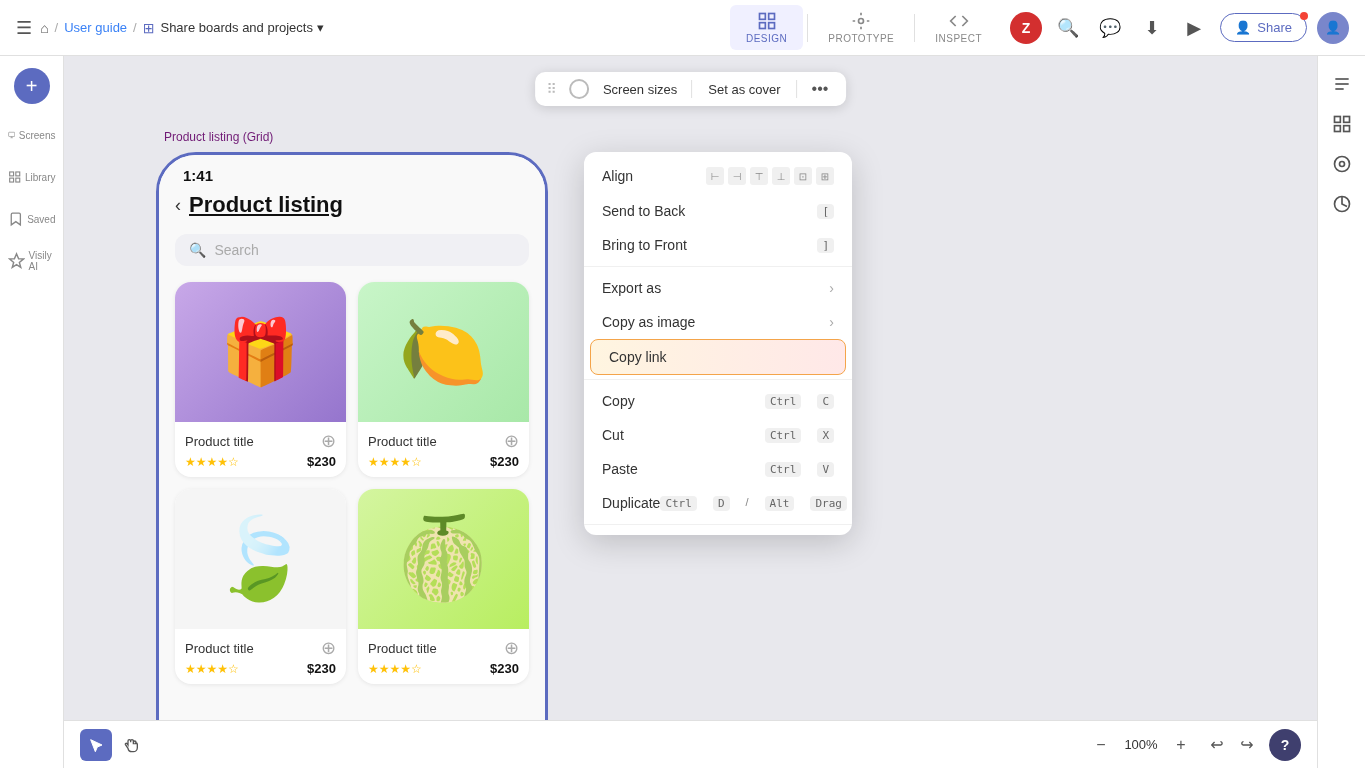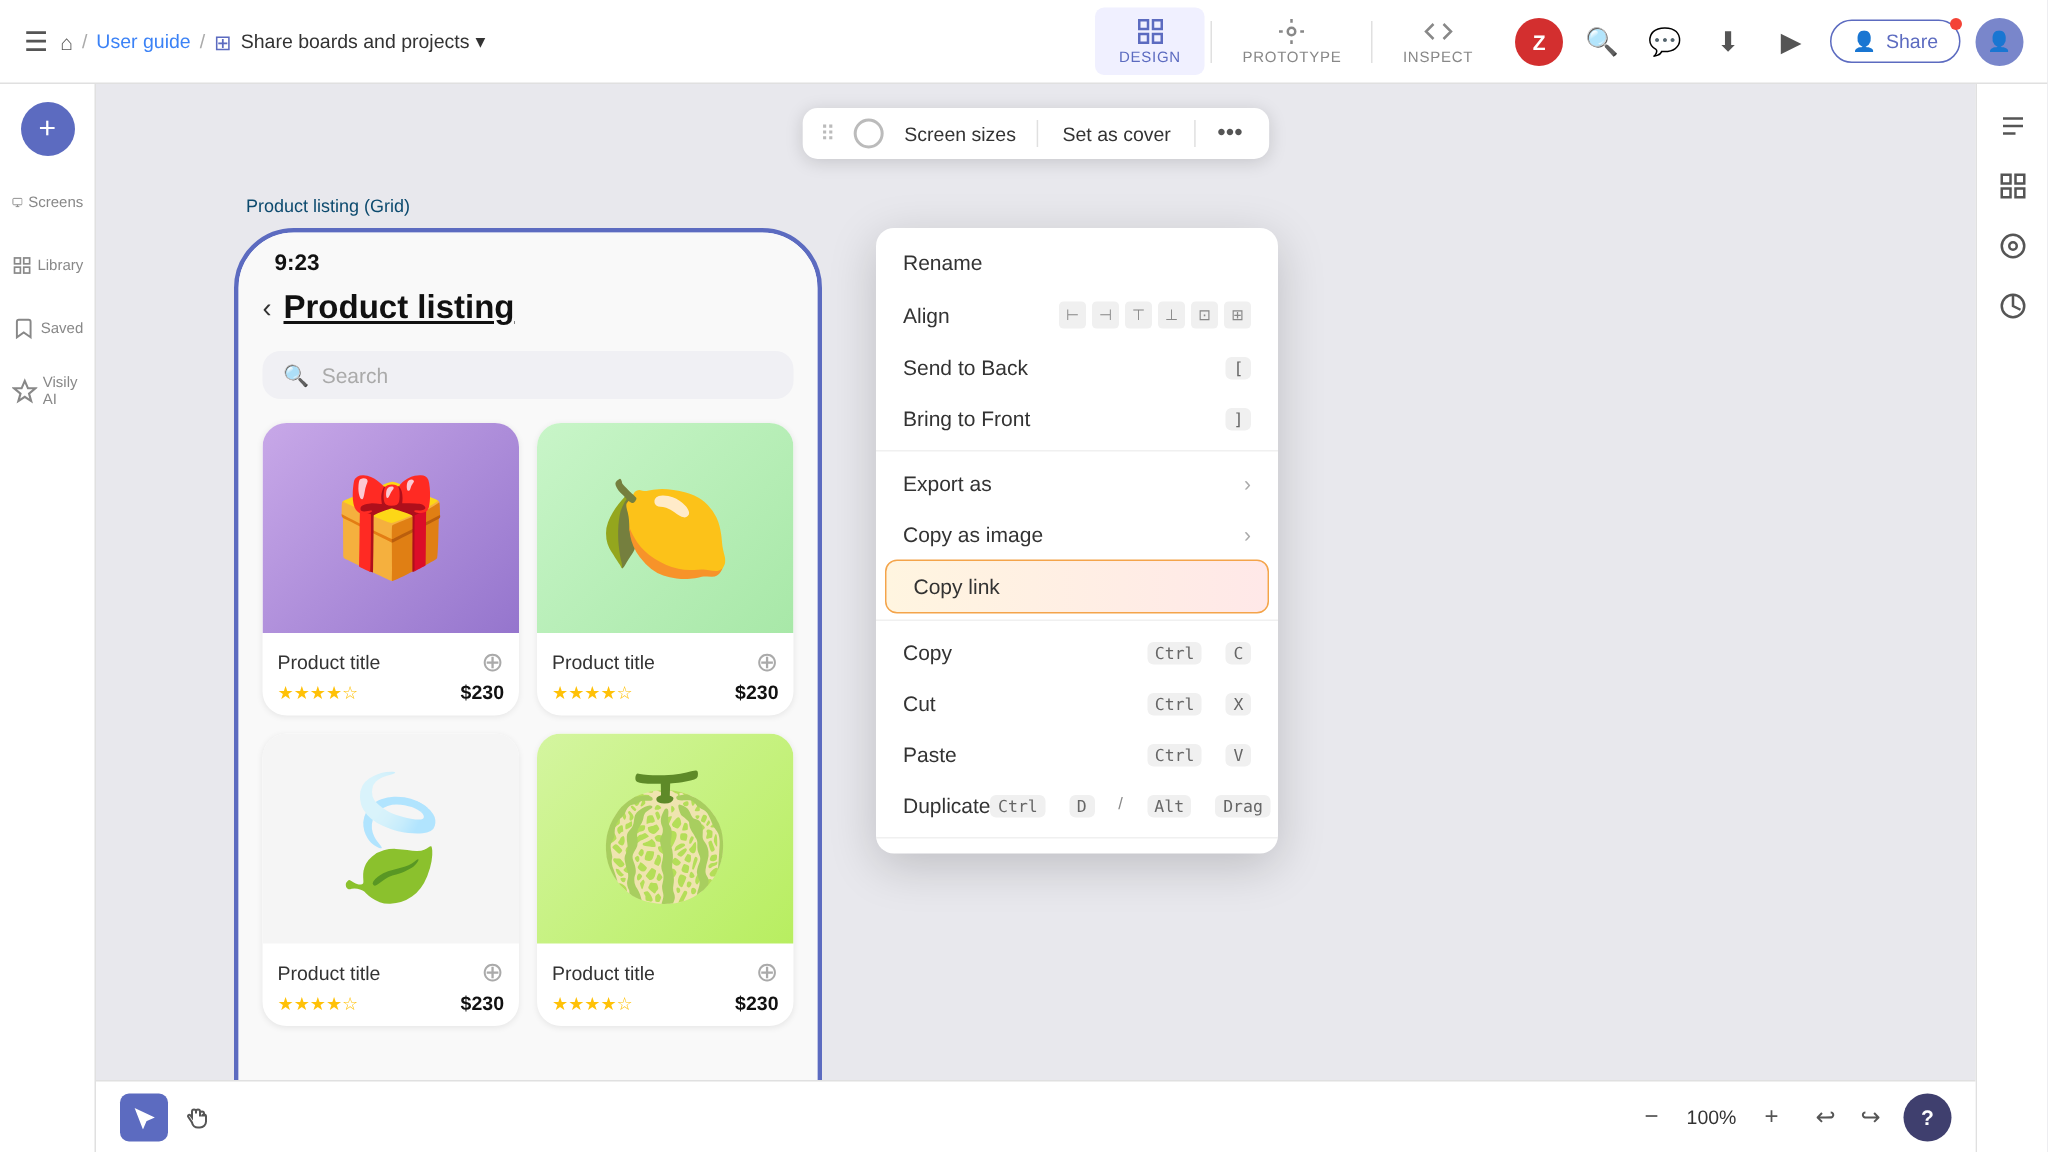--- a/index.html
+++ b/index.html
@@ -88,21 +88,21 @@
     .ft-sep { width: 1px; height: 18px; background: #e0e0e0; }
     .ft-cover-btn {
       font-size: 13px; color: #333; cursor: pointer; padding: 2px 8px;
       border-radius: 4px; font-weight: 500;
     }
     .ft-more { font-size: 16px; color: #555; cursor: pointer; padding: 2px 6px; }
 
     
     .frame-label {
       position: absolute; top: 74px; left: 100px;
-      font-size: 12px; color: #0c4a6e; font-weight: 500;
+      font-size: 12px; color: #701a75; font-weight: 500;
     }
 
     
     .device-frame {
       position: absolute; top: 96px; left: 92px;
       width: 392px; height: 660px;
       background: #fff; border-radius: 40px;
       border: 3px solid #5c6bc0;
       overflow: hidden; z-index: 10;
     }
@@ -301,21 +301,21 @@
     <div class="ft-sep"></div>
     <span class="ft-cover-btn">Set as cover</span>
     <div class="ft-sep"></div>
     <span class="ft-more">•••</span>
   </div>
 
   <div class="frame-label">Product listing (Grid)</div>
 
   <div class="device-frame">
     <div class="device-inner">
-      <div class="device-status">9:23</div>
+      <div class="device-status">1:41</div>
       <div class="device-header">
         <span class="back-arrow">‹</span>
         <span class="device-title">Product listing</span>
       </div>
       <div class="search-bar">
         <span>🔍</span>
         <span style="color:#aaa">Search</span>
       </div>
       <div class="product-grid">
 
@@ -381,24 +381,20 @@
               <span class="product-price">$230</span>
             </div>
           </div>
         </div>
       </div>
     </div>
   </div>
 
   <div class="context-menu">
 
-    <div class="ctx-item">
-      <span>Rename</span>
-      <span></span>
-    </div>
 
     <div class="ctx-item">
       <span>Align</span>
       <div class="align-icons">
         <div class="align-icon">⊢</div>
         <div class="align-icon">⊣</div>
         <div class="align-icon">⊤</div>
         <div class="align-icon">⊥</div>
         <div class="align-icon">⊡</div>
         <div class="align-icon">⊞</div>

